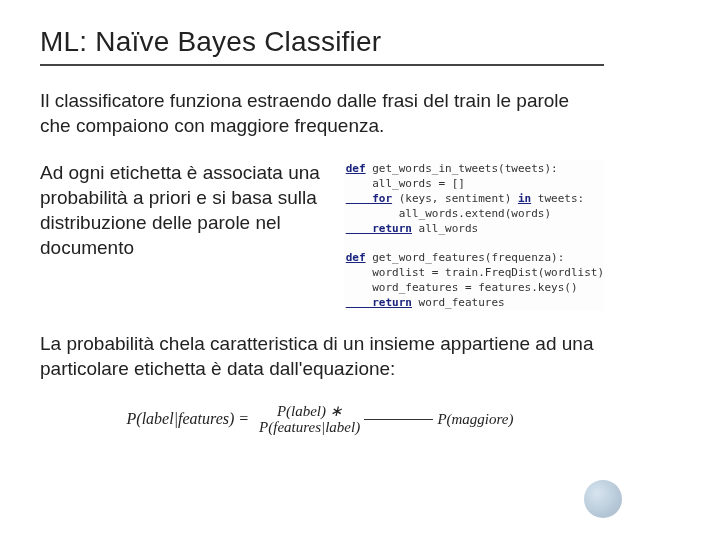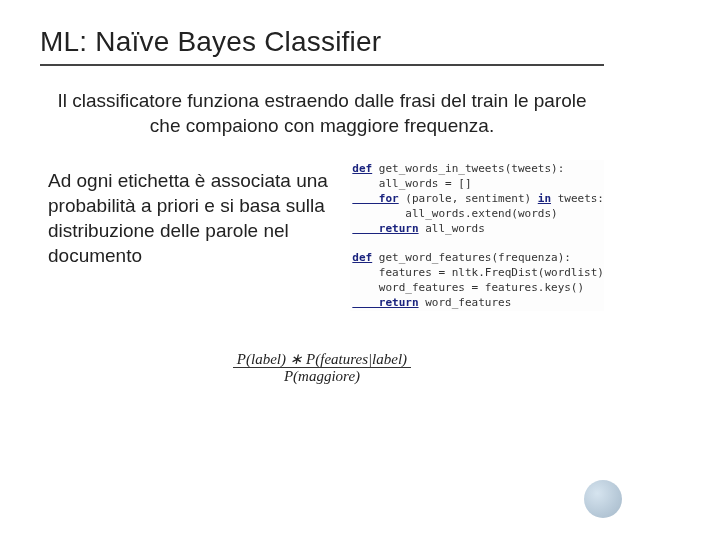--- a/index.html
+++ b/index.html
@@ -28,33 +28,32 @@
   .title-rule {
     border: none;
     border-top: 2px solid #444;
     margin: 4px 0 22px 0;
   }
   .para {
     font-size: 19px;
     line-height: 1.32;
     margin: 0 0 22px 0;
     max-width: 620px;
-    text-align: center;
   }
   .row {
     display: flex;
     align-items: flex-start;
     gap: 12px;
     margin-bottom: 20px;
   }
   .row .para-left {
     font-size: 19px;
     line-height: 1.32;
     width: 320px;
-    margin: 8px;
+    margin: 0;
   }
   .code-block {
     font-family: "Consolas", "Menlo", monospace;
     font-size: 11px;
     line-height: 1.35;
     white-space: pre;
     color: #333;
     background: #fdfdfd;
     padding: 2px 0 0 2px;
     flex: 1;
@@ -68,25 +67,24 @@
   .eq {
     font-family: "Cambria Math", "Times New Roman", serif;
     font-size: 16px;
     font-style: italic;
     display: inline-flex;
     align-items: center;
     gap: 6px;
   }
   .frac {
     display: inline-flex;
-    flex-direction: column;
+    flex-direction: row;
     align-items: center;
     font-style: italic;
     line-height: 1.1;
-    margin-top: 20px;
   }
   .frac .num, .frac .den {
     padding: 0 4px;
     font-size: 15px;
   }
   .frac .bar {
     width: 100%;
     border-top: 1px solid #333;
   }
   .bubble {
@@ -107,33 +105,35 @@
   <h1 class="title">ML: Naïve Bayes Classifier</h1>
   <hr class="title-rule">
 
   <p class="para">Il classificatore funziona estraendo dalle frasi del train le parole che compaiono con maggiore frequenza.</p>
 
   <div class="row">
     <p class="para-left">Ad ogni etichetta è associata una probabilità a priori e si basa sulla distribuzione delle parole
  nel documento</p>
     <div class="code-block"><span class="kw">def</span><span class="fn"> get_words_in_tweets(tweets):</span>
 <span>    all_words = []</span>
-<span class="kw">    for</span><span> (parole, sentiment) </span><span class="kw">in</span><span> tweets:</span>
+<span class="kw">    for</span><span> (keys, sentiment) </span><span class="kw">in</span><span> tweets:</span>
 <span>        all_words.extend(words)</span>
 <span class="kw">    return</span><span> all_words</span>
 
 <span class="kw">def</span><span class="fn"> get_word_features(frequenza):</span>
-<span>    features = nltk.FreqDist(wordlist)</span>
+<span>    wordlist = train.FreqDist(wordlist)</span>
 <span>    word_features = features.keys()</span>
 <span class="kw">    return</span><span> word_features</span></div>
   </div>
 
+  <p class="para">La probabilità chela caratteristica di un insieme appartiene ad una particolare etichetta è data dall'equazione:</p>
 
   <div class="eq-wrap">
     <span class="eq">
+      <span>P(label|features) =</span>
       <span class="frac">
         <span class="num">P(label) ∗ P(features|label)</span>
         <span class="bar"></span>
         <span class="den">P(maggiore)</span>
       </span>
     </span>
   </div>
 
   <div class="bubble"></div>
 </div>

